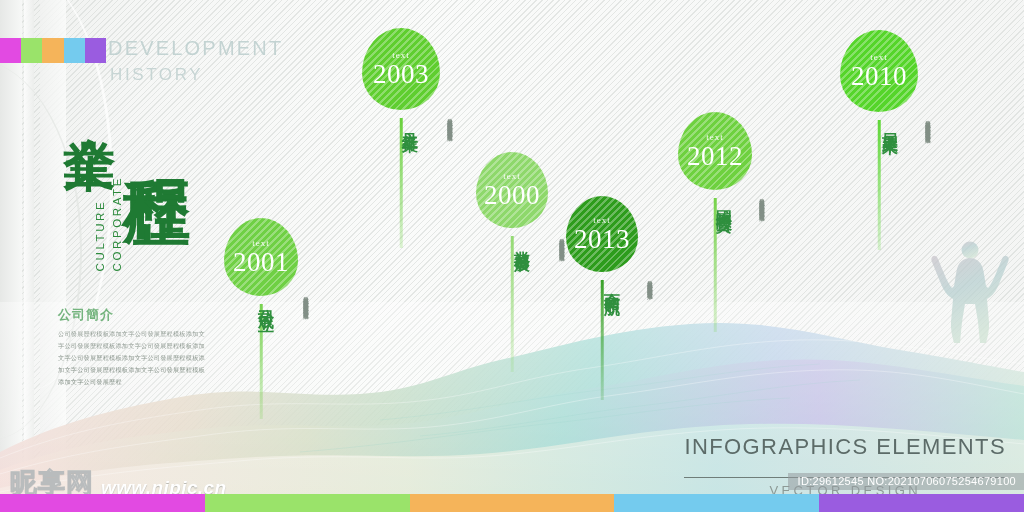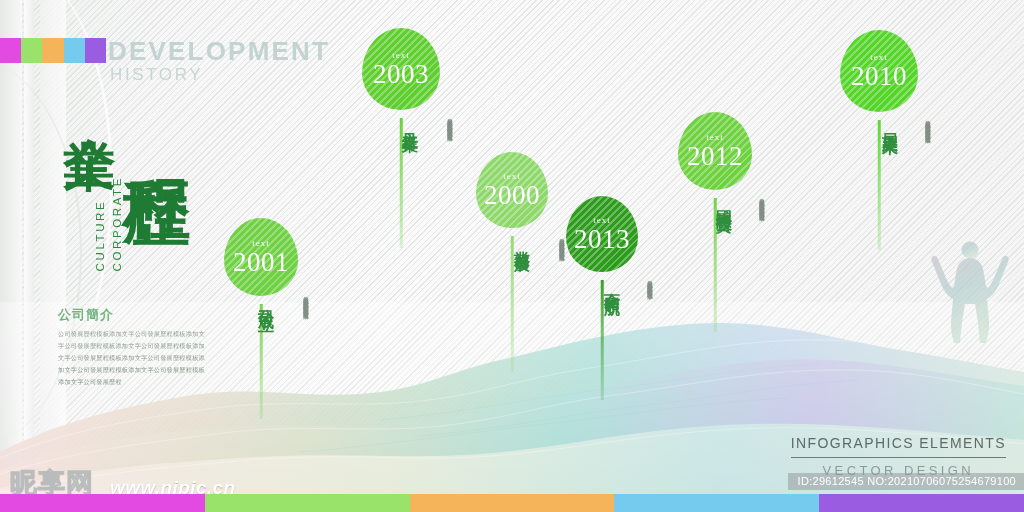--- a/index.html
+++ b/index.html
@@ -31,22 +31,22 @@
     border-right:2px solid rgba(226,229,226,.9);
     border-radius:0 70% 60% 0/0 50% 50% 0;opacity:.8;}
 
   
   #colorbar{position:absolute;left:0;top:38px;display:flex;height:25px;width:106px;
     box-shadow:0 0 0 1px rgba(255,255,255,.5) inset;}
   #colorbar .seg{flex:1 1 0;height:100%;
     background-image:repeating-linear-gradient(135deg,rgba(255,255,255,.22) 0 2px,rgba(255,255,255,0) 2px 4px);}
 
   
-  #dev-title{position:absolute;left:108px;top:38px;font-size:26px;letter-spacing:2.2px;
-    color:#c3d3d2;line-height:1;font-weight:700;}
+  #dev-title{position:absolute;left:108px;top:38px;font-size:20px;letter-spacing:2.2px;
+    color:#c3d3d2;line-height:1;font-weight:400;}
   #dev-sub{position:absolute;left:110px;top:66px;font-size:17px;letter-spacing:2.6px;
     color:#c7d5d4;line-height:1;font-weight:400;}
 
   
   .cjk{font-family:"DejaVu Sans","Liberation Sans",sans-serif;}
   #title-qiye{position:absolute;left:58px;top:96px;width:58px;color:#1f7a33;
     font-size:52px;line-height:1.02;writing-mode:vertical-rl;text-orientation:upright;
     font-weight:700;letter-spacing:2px;}
   #title-licheng{position:absolute;left:118px;top:126px;width:74px;color:#1f7a33;
     font-size:68px;line-height:1.04;writing-mode:vertical-rl;text-orientation:upright;
@@ -82,26 +82,26 @@
   .stem{position:absolute;left:50%;transform:translateX(-50%);width:2.5px;
     background-image:linear-gradient(180deg,rgba(120,205,90,.95),rgba(150,215,125,.25));}
   .b-label{position:absolute;writing-mode:vertical-rl;text-orientation:upright;
     color:#2f8f3e;font-size:16px;font-weight:700;letter-spacing:2px;line-height:1.25;}
   .b-body{position:absolute;writing-mode:vertical-rl;text-orientation:upright;
     color:#7d8b81;font-size:5.4px;letter-spacing:.3px;line-height:2.1;opacity:.95;
     word-break:break-all;}
 
   
   #infog{position:absolute;right:18px;top:434px;text-align:center;}
-  #infog .big{font-size:14px;letter-spacing:1.4px;color:#5c6b68;
-    border-bottom:1.4px solid #6f7d79;padding-bottom:6px;display:inline-block;}
+  #infog .big{font-size:22px;letter-spacing:1.4px;color:#5c6b68;
+    border-bottom:1.4px solid #6f7d79;padding-bottom:17px;display:inline-block;}
   #infog .small{display:block;margin-top:5px;font-size:13px;letter-spacing:3.4px;color:#8d9a96;}
 
   
-  #wm{position:absolute;left:10px;top:470px;display:flex;align-items:flex-end;gap:16px;}
+  #wm{position:absolute;left:10px;top:470px;display:flex;align-items:flex-end;gap:7px;}
   #wm .cn{font-size:27px;font-weight:700;color:#ffffff;letter-spacing:1px;line-height:1;
     -webkit-text-stroke:1px #b9bcbd;text-shadow:0 1px 1px rgba(120,125,125,.45);}
   #wm .url{font-size:19px;font-style:italic;font-weight:700;color:#ffffff;letter-spacing:.4px;
     line-height:1;text-shadow:0 1px 1px rgba(120,125,125,.5);}
 
   
   #footer{position:absolute;left:0;bottom:0;width:1024px;height:18px;display:flex;}
   #footer .seg{flex:1 1 0;height:100%;
     background-image:repeating-linear-gradient(135deg,rgba(255,255,255,.26) 0 2px,rgba(255,255,255,0) 2px 4px);}
 

